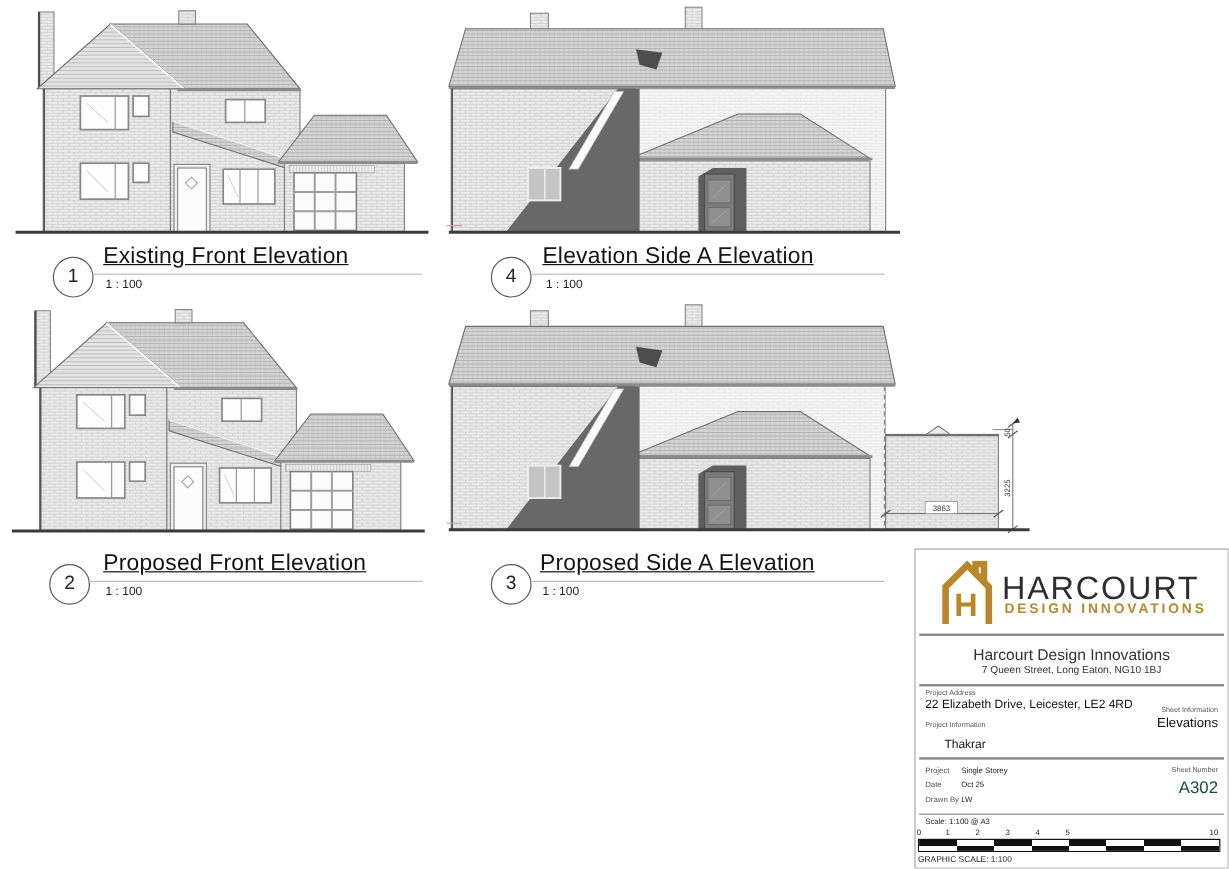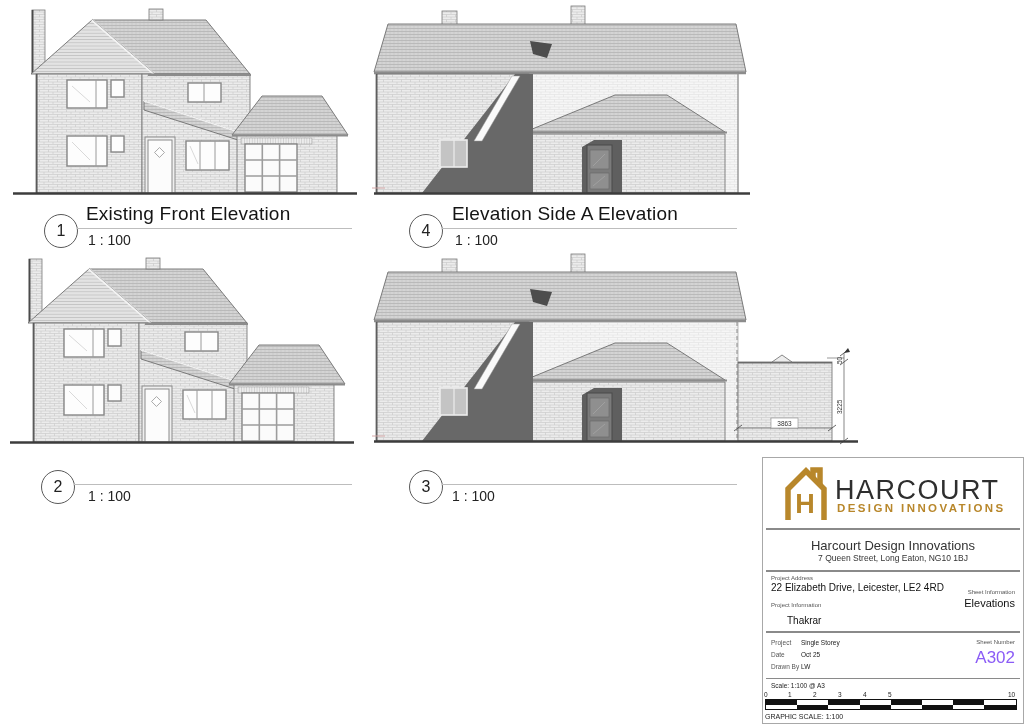--- a/index.html
+++ b/index.html
@@ -5,23 +5,23 @@
   html,body{margin:0;padding:0;background:#fff;}
   #sheet{position:relative;width:1024px;height:724px;background:#ffffff;overflow:hidden;
          font-family:"Liberation Sans",sans-serif;color:#1a1a1a;}
   .abs{position:absolute;}
   svg{display:block;}
   svg text{font-family:"Liberation Sans",sans-serif;}
   .drw{position:absolute;}
   
   .vnum{position:absolute;width:32px;height:32px;border:1.3px solid #5a5a5a;border-radius:50%;
         background:#fff;font-size:16px;display:flex;align-items:center;justify-content:center;color:#222;}
-  .vtitle{position:absolute;font-size:19px;color:#141414;white-space:nowrap;letter-spacing:0.2px;}
+  .vtitle{position:absolute;font-size:19px;color:#141414;white-space:nowrap;letter-spacing:0.2px;text-decoration:underline;}
   .vline{position:absolute;height:1px;background:#bdbdbd;}
-  .vscale{position:absolute;font-size:14px;color:#222;}
+  .vscale{position:absolute;font-size:10px;color:#222;}
   
   #titleblock{position:absolute;left:762px;top:457px;width:260px;height:265px;border:1px solid #a8a8a8;background:#fff;}
   #titleblock .lbl{font-size:6px;color:#555;}
   #titleblock .val{font-size:10px;color:#111;}
   .tb-rule{position:absolute;left:3px;right:3px;background:#8a8a8a;}
   .center{text-align:center;left:0;right:0;}
   .r{}
   .sbar{position:absolute;border:1px solid #111;box-sizing:border-box;}
   .sbar-row{height:4.5px;}
   .tick{position:absolute;font-size:6.5px;color:#222;}
@@ -253,24 +253,26 @@
   <div class="vtitle" style="left:86px;top:203px">Existing Front Elevation</div>
   <div class="vline" style="left:77px;top:228px;width:275px"></div>
   <div class="vscale" style="left:88px;top:232px">1 : 100</div>
 
   <div class="vnum" style="left:409px;top:214px">4</div>
   <div class="vtitle" style="left:452px;top:203px">Elevation Side A Elevation</div>
   <div class="vline" style="left:442px;top:228px;width:295px"></div>
   <div class="vscale" style="left:455px;top:232px">1 : 100</div>
 
   <div class="vnum" style="left:41px;top:470px">2</div>
+  <div class="vtitle" style="left:86px;top:459px">Proposed Front Elevation</div>
   <div class="vline" style="left:74px;top:484px;width:278px"></div>
   <div class="vscale" style="left:88px;top:488px">1 : 100</div>
 
   <div class="vnum" style="left:409px;top:470px">3</div>
+  <div class="vtitle" style="left:450px;top:459px">Proposed Side A Elevation</div>
   <div class="vline" style="left:442px;top:484px;width:295px"></div>
   <div class="vscale" style="left:452px;top:488px">1 : 100</div>
 
   <div id="titleblock">
 
     <svg class="abs" style="left:19px;top:9px" width="46" height="54" viewBox="0 0 46 54">
       <path d="M6 53 V22 L24 4 L42 22 V53" fill="none" stroke="#B8872B" stroke-width="5.5" stroke-linejoin="miter"></path>
       <path d="M31 11 V3 h7 v15" fill="none" stroke="#B8872B" stroke-width="5.5"></path>
       <text x="23" y="46" text-anchor="middle" font-size="27" font-weight="bold" fill="#B8872B">H</text>
     </svg>
@@ -296,21 +298,21 @@
     <div class="tb-rule" style="top:173px;height:2px"></div>
 
     <div class="abs lbl" style="left:8px;top:181px;font-size:6.5px">Project</div>
     <div class="abs" style="left:38px;top:181px;font-size:6.5px;color:#222">Single Storey</div>
     <div class="abs lbl" style="left:8px;top:193px;font-size:6.5px">Date</div>
     <div class="abs" style="left:38px;top:193px;font-size:6.5px;color:#222">Oct 25</div>
     <div class="abs lbl" style="left:8px;top:205px;font-size:6.5px">Drawn By</div>
     <div class="abs" style="left:38px;top:205px;font-size:6.5px;color:#222">LW</div>
 
     <div class="abs lbl r" style="right:8px;top:181px">Sheet Number</div>
-    <div class="abs r" style="right:8px;top:190px;font-size:17px;color:#8b5cf6">A302</div>
+    <div class="abs r" style="right:8px;top:190px;font-size:14px;color:#14532d">A302</div>
 
     <div class="tb-rule" style="top:220px;height:1px"></div>
 
     <div class="abs" style="left:8px;top:224px;font-size:6.5px;color:#222">Scale: 1:100 @ A3</div>
 
     <div class="tick" style="left:1px;top:233px">0</div>
     <div class="tick" style="left:25px;top:233px">1</div>
     <div class="tick" style="left:50px;top:233px">2</div>
     <div class="tick" style="left:75px;top:233px">3</div>
     <div class="tick" style="left:100px;top:233px">4</div>

